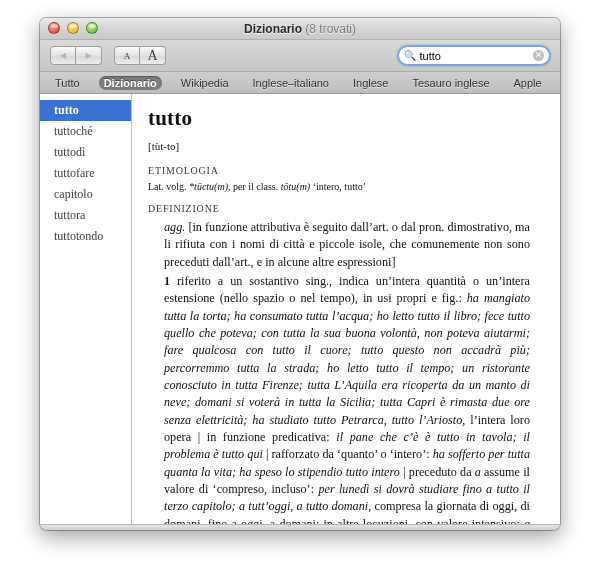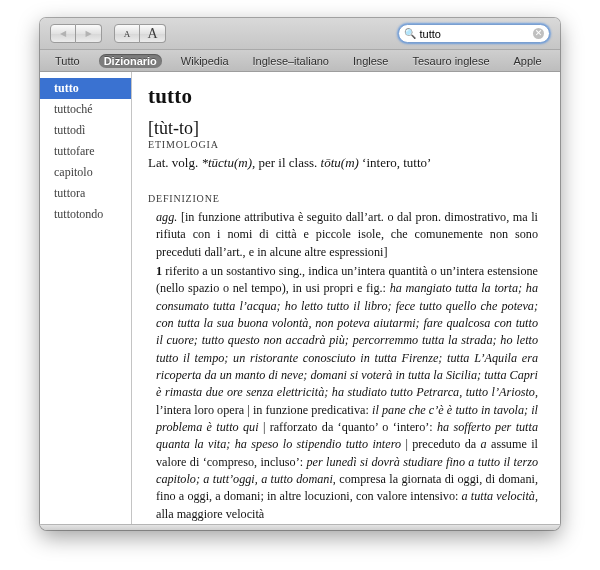--- a/index.html
+++ b/index.html
@@ -152,44 +152,55 @@
 
   #content {
     flex: 1 1 auto;
     background: #ffffff;
     padding: 10px 14px 0 16px;
     overflow: hidden;
     font-family: "Liberation Serif", serif;
     color: #111;
   }
   #headword { font-size: 21px; font-weight: bold; margin: 2px 0 9px; letter-spacing: .2px; }
-  #pron { font-size: 18px; }
+  #pron { font-size: 11px; margin-bottom: 13px; }
   .sec-head {
     font-size: 10px; letter-spacing: .8px;
     color: #3b3b3b; margin-bottom: 5px;
   }
-  .etym { font-size: 13px; margin-bottom: 22px; }
+  .etym { font-size: 10px; margin-bottom: 11px; }
   .def-block { font-size: 12.2px; line-height: 1.42; text-align: justify; }
-  .def-block p { margin: 0 8px 2px; }
+  .def-block p { margin: 0 16px 2px; }
   .pos { font-style: italic; }
   .sense-num { font-variant: small-caps; font-weight: bold; }
   i { font-style: italic; }
 
   
   #bottomedge {
     height: 6px; flex: 0 0 auto;
     background: linear-gradient(to bottom, #e4e4e4, #cfcfcf);
     border-top: 1px solid #b5b5b5;
   }
 </style>
 </head>
 <body>
 
 <div id="window">
 
+  <div id="titlebar">
+    <div id="lights">
+      <div class="light red"></div>
+      <div class="light yellow"></div>
+      <div class="light green"></div>
+    </div>
+    <div id="title">
+      <span>Dizionario</span>
+      <span class="count">(8 trovati)</span>
+    </div>
+  </div>
 
   <div id="toolbar">
     <div class="seg-group" id="navgroup">
       <div class="seg first dim">
         <span class="arrow">◀</span>
       </div>
       <div class="seg last dim">
         <span class="arrow">▶</span>
       </div>
     </div>

